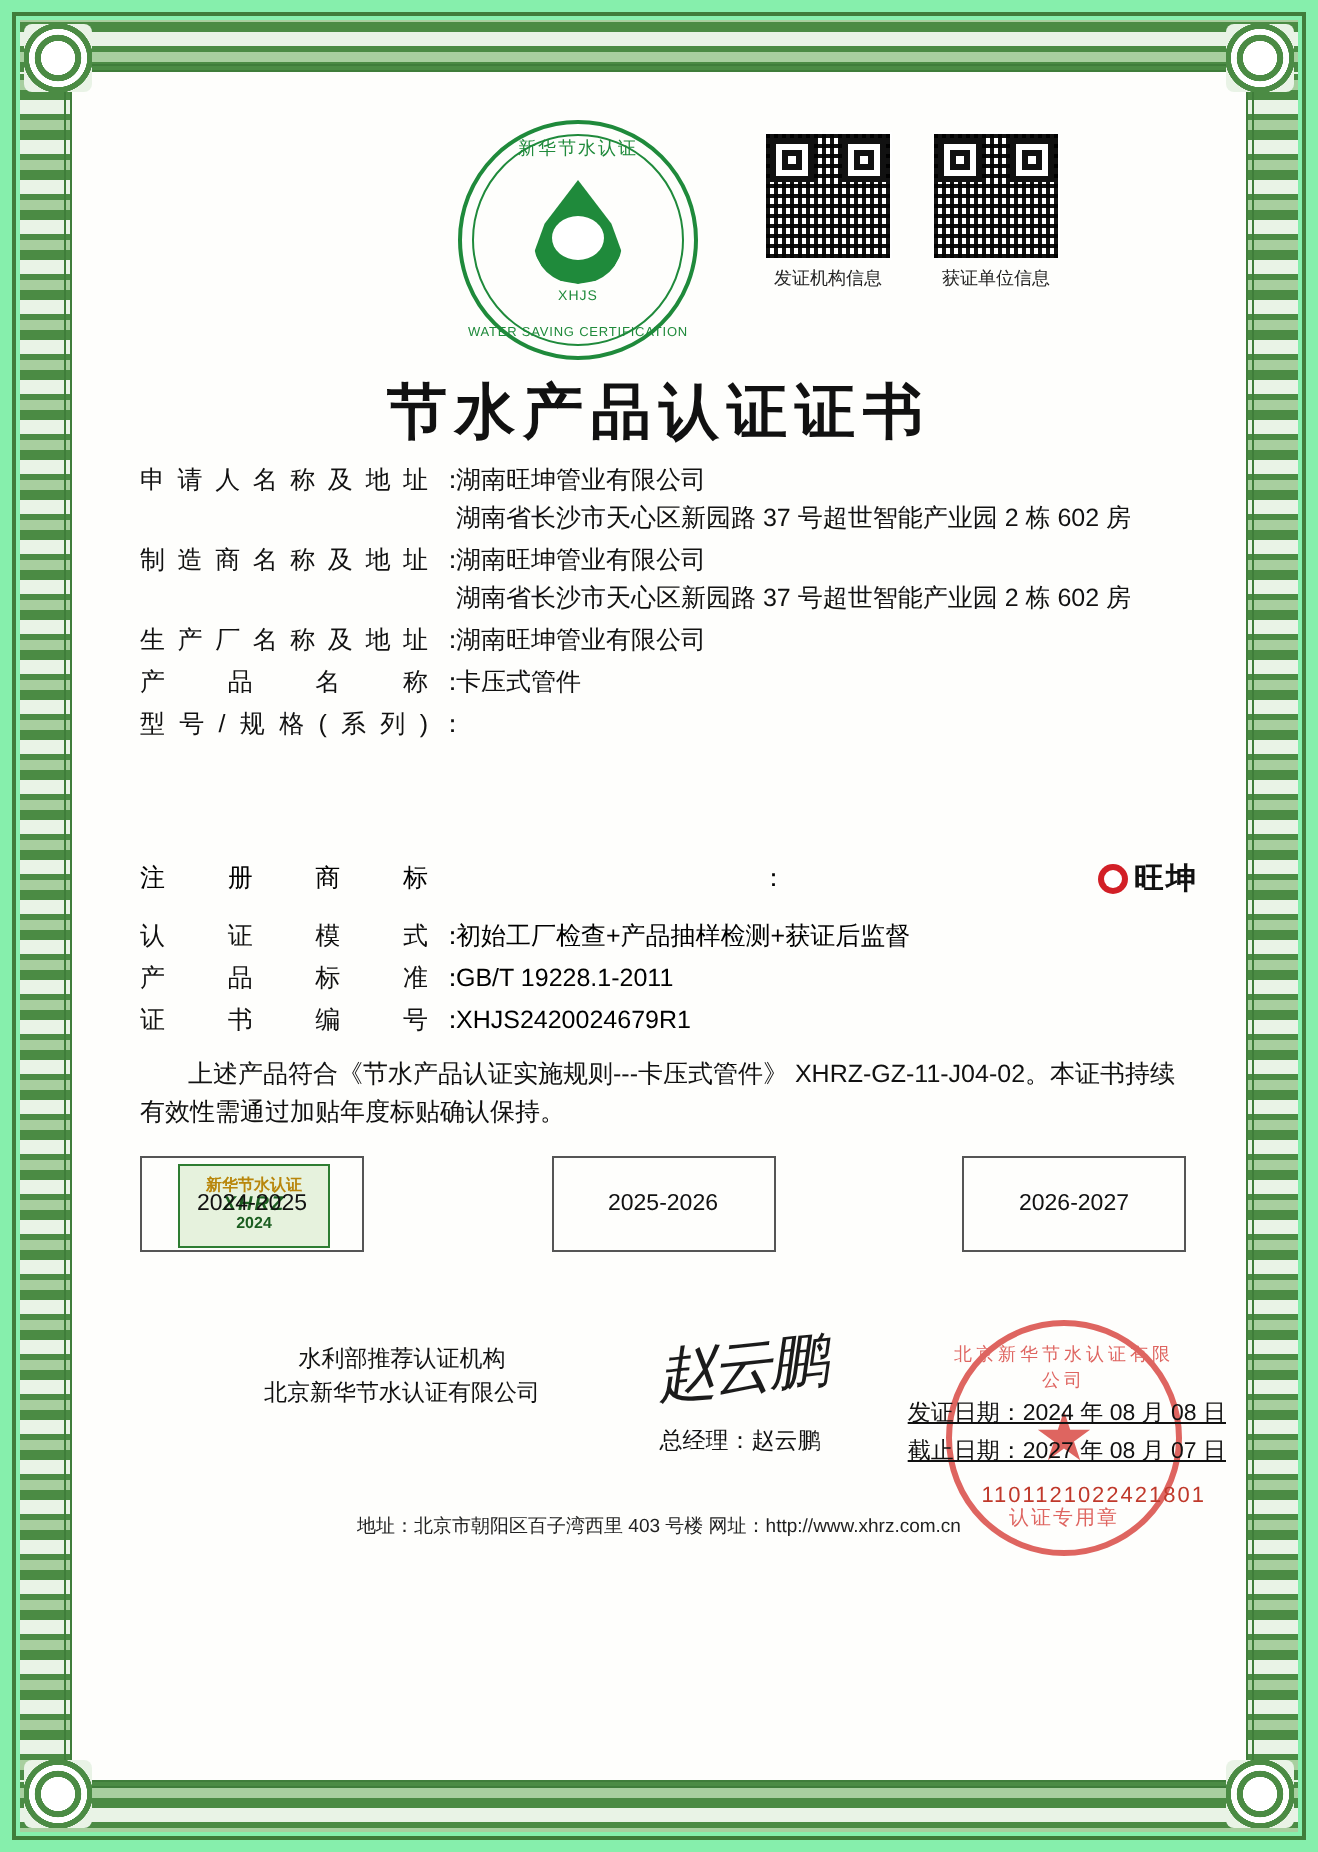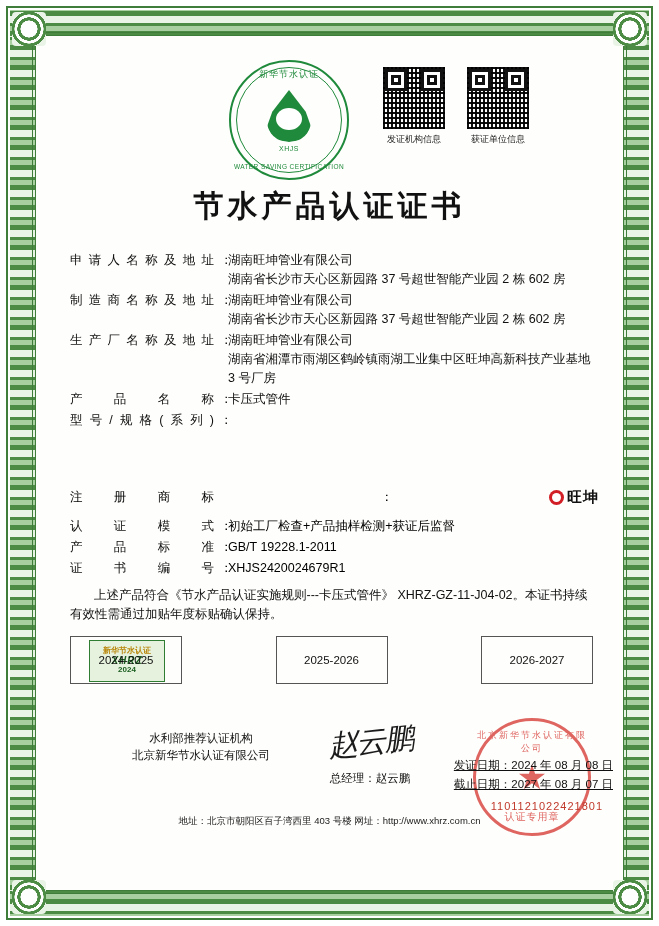--- a/index.html
+++ b/index.html
@@ -7,21 +7,21 @@
     padding: 0;
     background: #e8e8e8;
   }
   body {
     font-family: "Liberation Sans", sans-serif;
   }
   .page {
     position: relative;
     width: 659px;
     height: 926px;
-    background: #ffffff;
+    background: #86efac;
     overflow: hidden;
   }
   
   .border-outer {
     position: absolute;
     left: 6px; top: 6px; right: 6px; bottom: 6px;
     border: 2px solid #3f7d3a;
   }
   .border-band {
     position: absolute;
@@ -170,21 +170,21 @@
   }
 
   
   .doc-title {
     text-align: center;
     font-size: 30px;
     font-weight: bold;
     letter-spacing: 4px;
     color: #111;
     margin-top: 14px;
-    margin-bottom: 24px;
+    margin-bottom: 4px;
     font-family: "Liberation Serif", serif;
   }
 
   
   .fields {
     margin: 0 18px 0 28px;
     font-size: 12.5px;
     color: #111;
   }
   .row {
@@ -459,21 +459,20 @@
           <span class="line">湖南旺坤管业有限公司</span>
           <span class="line">湖南省长沙市天心区新园路 37 号超世智能产业园 2 栋 602 房</span>
         </div>
       </div>
 
       <div class="row">
         <div class="label">生产厂名称及地址</div>
         <div class="colon">：</div>
         <div class="value">
           <span class="line">湖南旺坤管业有限公司</span>
-          <span class="line">湖南省湘潭市雨湖区鹤岭镇雨湖工业集中区旺坤高新科技产业基地 3 号厂房</span>
         </div>
       </div>
 
       <div class="row">
         <div class="label">产 品 名 称</div>
         <div class="colon">：</div>
         <div class="value">
           <span class="line">卡压式管件</span>
         </div>
       </div>

